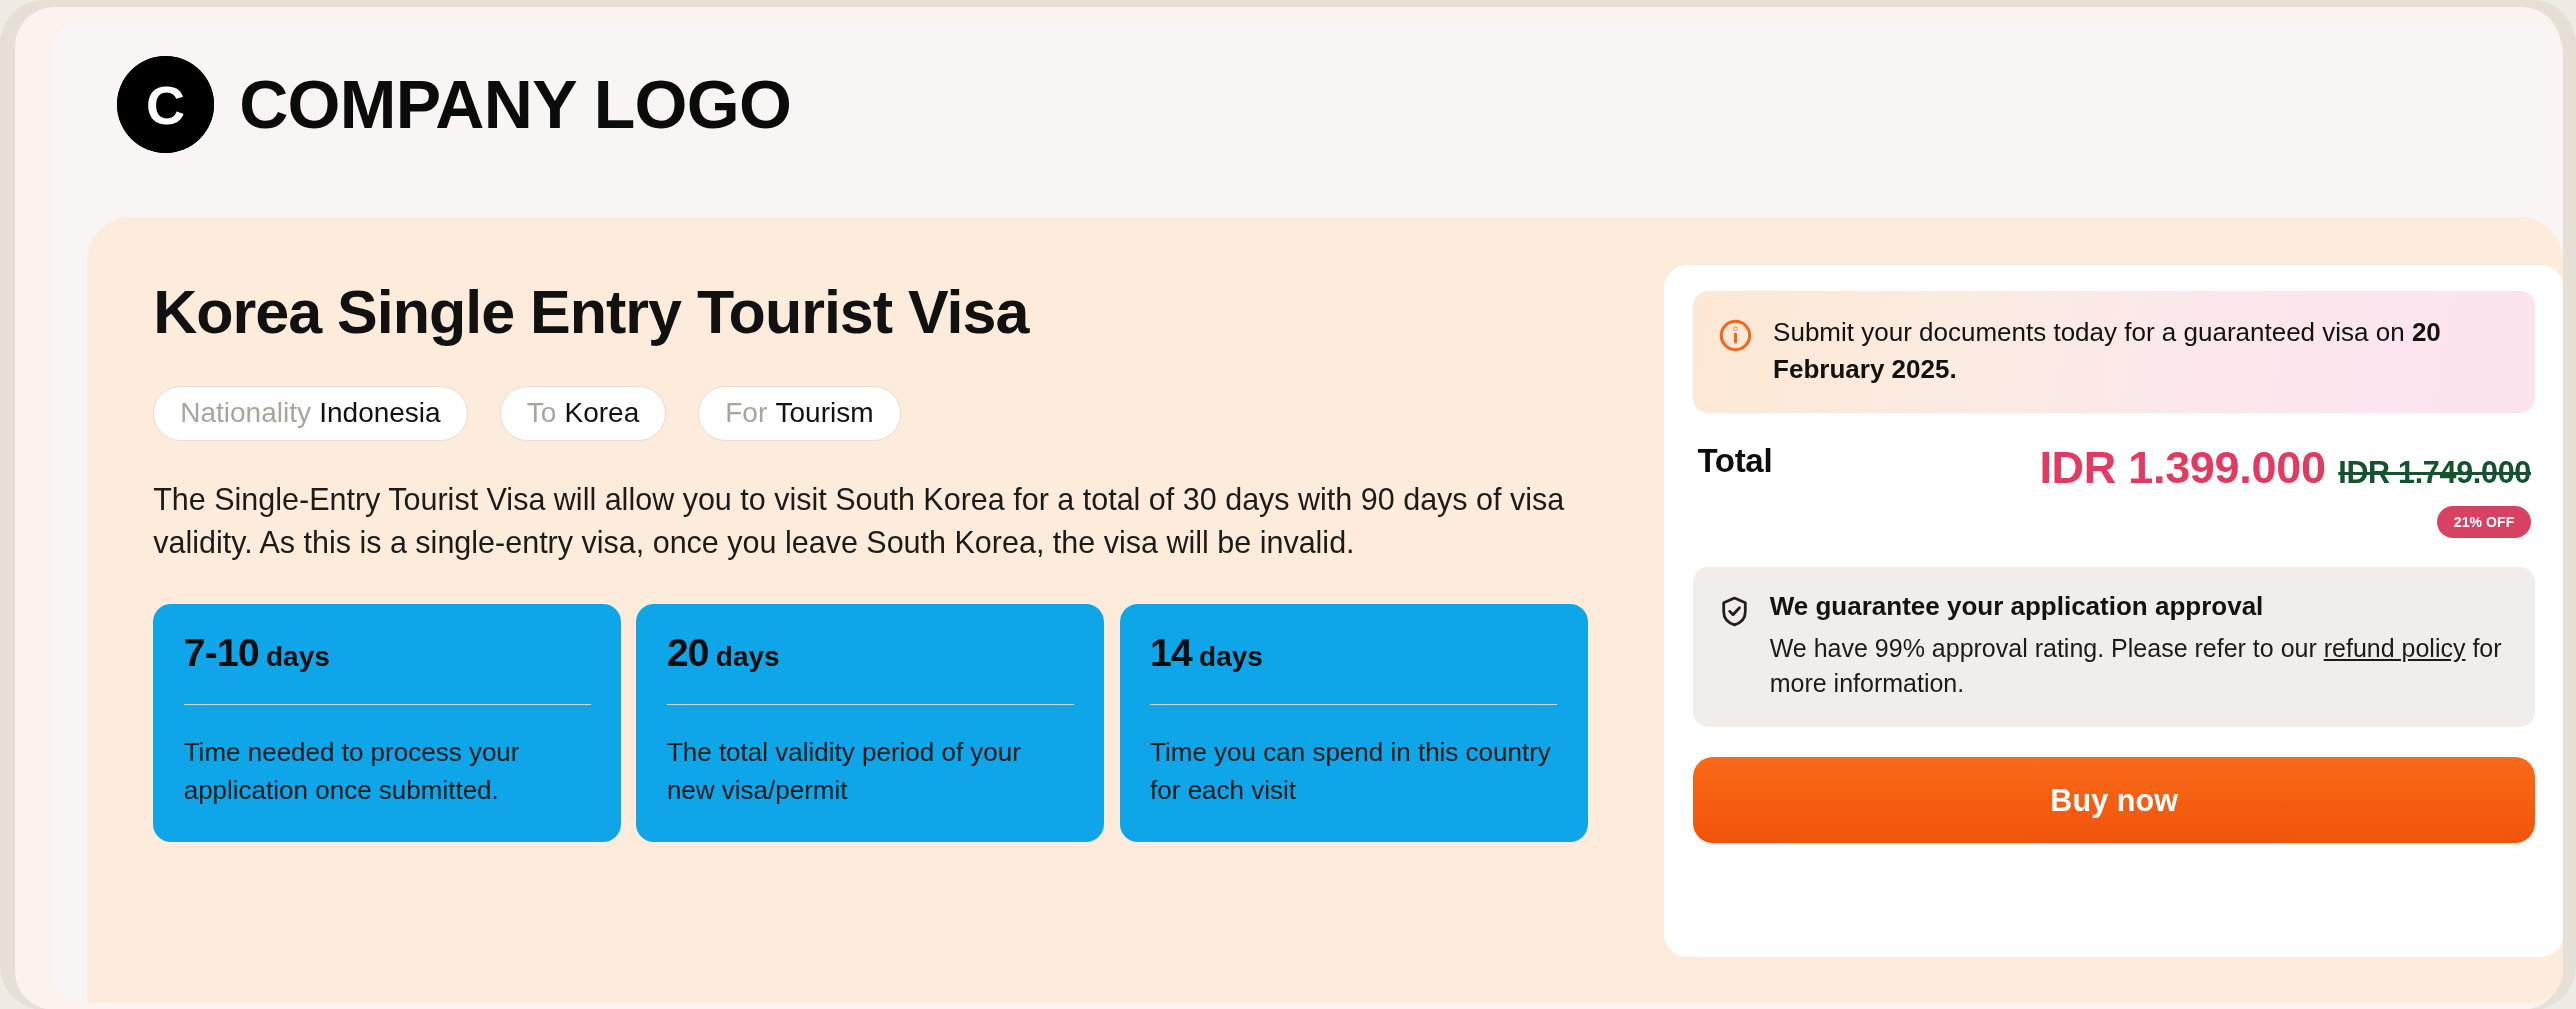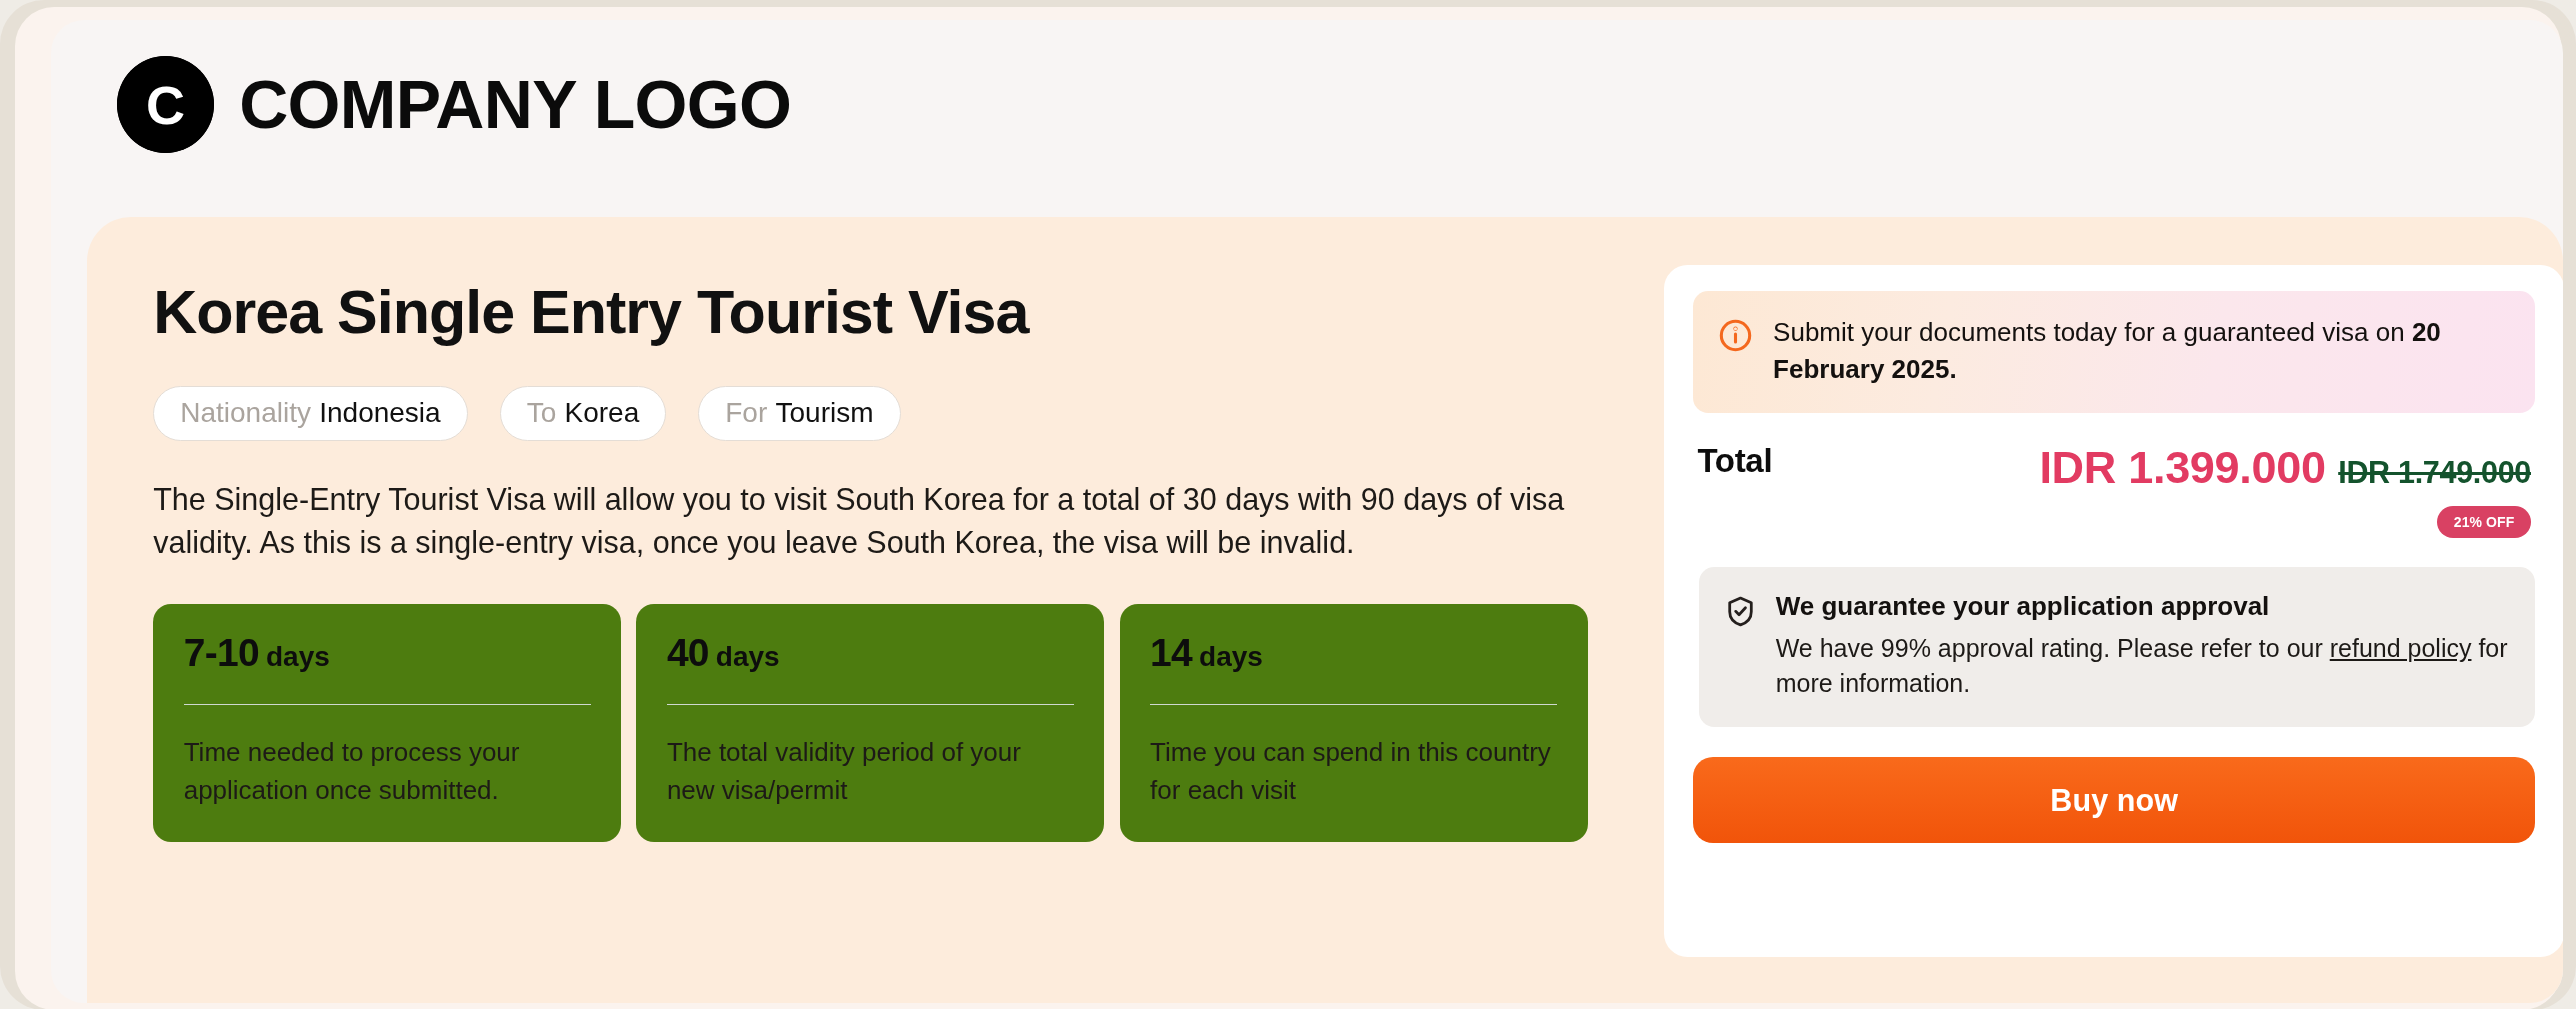--- a/index.html
+++ b/index.html
@@ -139,21 +139,21 @@
 
   
   .stat-row {
     display: flex;
     gap: 15.2px;
     margin-top: 40px;
   }
 
   .stat-card {
     width: 468px;
-    background: #4d7c0f;
+    background: #0ea5e9;
     border-radius: 18px;
     padding: 29px 30.5px 32px 30.5px;
   }
 
   .stat-head {
     font-size: 21px;
     color: #111;
     line-height: 1;
     white-space: nowrap;
     margin-bottom: 5.5px;
@@ -259,21 +259,20 @@
   }
 
   .guarantee-box {
     margin-top: 29px;
     background: #f0edea;
     border-radius: 15.2px;
     padding: 23.5px 25px 25px 23.5px;
     display: flex;
     gap: 18px;
     align-items: flex-start;
-    margin-left: 6px;
   }
   .guarantee-icon { flex: none; margin-top: 4.2px; }
   .guarantee-title {
     font-size: 26px;
     font-weight: 700;
     color: #14110f;
     line-height: 1.3;
   }
   .guarantee-body {
     margin-top: 7px;
@@ -348,21 +347,21 @@
             <div class="stat-card">
               <div class="stat-head">
                 <span class="stat-num">7-10</span><span class="stat-unit">days</span>
               </div>
               <div class="stat-divider"></div>
               <div class="stat-text">Time needed to process your application once submitted.</div>
             </div>
 
             <div class="stat-card">
               <div class="stat-head">
-                <span class="stat-num">40</span><span class="stat-unit">days</span>
+                <span class="stat-num">20</span><span class="stat-unit">days</span>
               </div>
               <div class="stat-divider"></div>
               <div class="stat-text">The total validity period of your new visa/permit</div>
             </div>
 
             <div class="stat-card">
               <div class="stat-head">
                 <span class="stat-num">14</span><span class="stat-unit">days</span>
               </div>
               <div class="stat-divider"></div>

